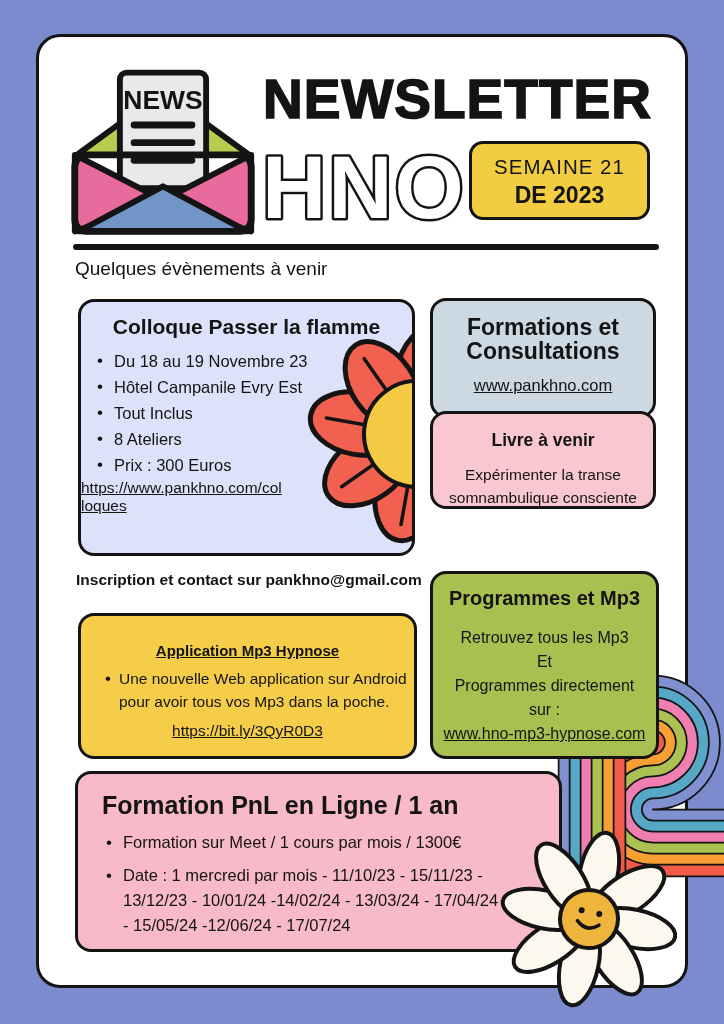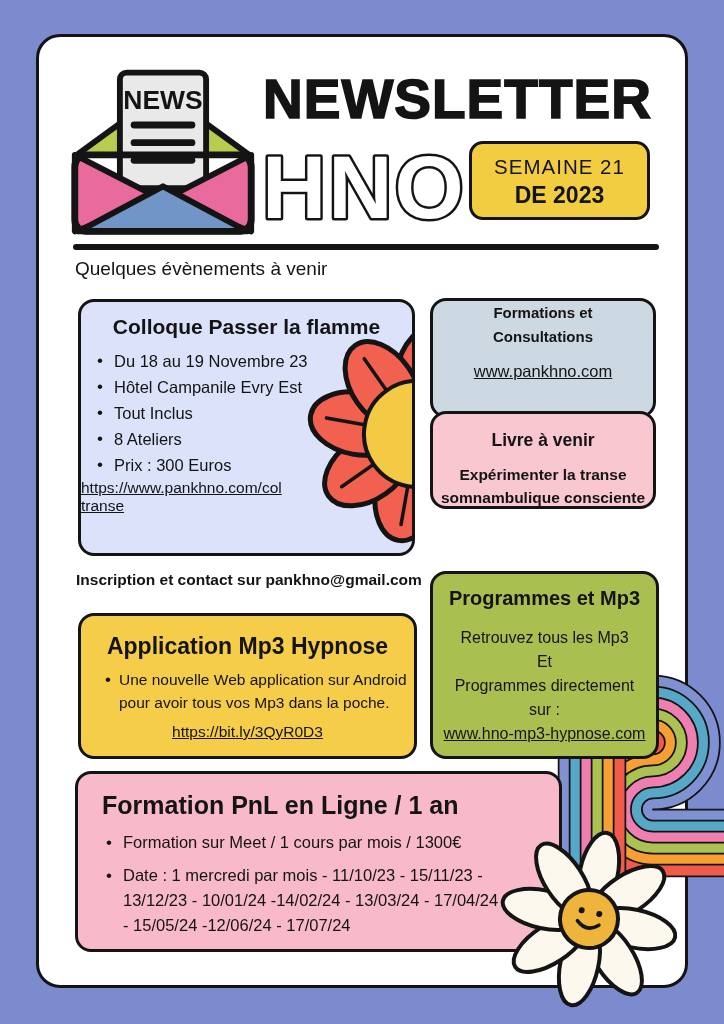--- a/index.html
+++ b/index.html
@@ -26,36 +26,36 @@
   .card-colloque .card-title{font-size:21px;font-weight:800;text-align:center;margin-top:13px;}
   .bullets{list-style:none;margin:9px 0 0 6px;padding:0;position:relative;z-index:2;}
   .bullets li{position:relative;padding-left:27px;font-size:16.5px;line-height:26px;}
   .bullets li::before{content:"•";position:absolute;left:10px;font-size:17px;}
   .li-centered{text-align:center;padding-right:40px;}
   .link{font-size:15.5px;text-decoration:underline;color:#141414;display:block;position:relative;z-index:2;}
   .colloque-link1{margin-top:1px;}
   .flower-svg{position:absolute;right:-115px;top:22px;z-index:1;}
 
   .card-formations{left:391px;top:261px;width:226px;height:120px;background:#ccd9e3;border-radius:16px;text-align:center;}
-  .card-formations .card-title{font-size:15px;font-weight:800;line-height:24px;}
+  .card-formations .card-title{font-size:23px;font-weight:800;line-height:24px;margin-top:14px;}
   .card-formations .link{font-size:16.5px;margin-top:13px;}
 
   .card-livre{left:391px;top:374px;width:226px;height:98px;background:#f9c7d0;border-radius:16px;text-align:center;}
   .card-livre .card-title{font-size:17.5px;font-weight:800;margin-top:16px;}
-  .card-livre .card-body{font-size:15.5px;line-height:23px;margin-top:12px;padding:0 6px;font-weight:bold;}
+  .card-livre .card-body{font-size:15.5px;line-height:23px;margin-top:12px;padding:0 6px;}
 
   .contact-line{left:37px;top:534px;font-size:15.5px;font-weight:bold;}
 
   .card-programmes{left:391px;top:534px;width:229px;height:188px;background:#a9c051;border-radius:16px;text-align:center;}
   .card-programmes .card-title{font-size:20px;font-weight:800;margin-top:13px;}
   .card-programmes .card-body{font-size:16px;line-height:24px;margin-top:16px;}
   .card-programmes .link{font-size:16px;}
 
   .card-application{left:39px;top:576px;width:339px;height:146px;background:#f5cd49;text-align:center;}
-  .card-application .card-title{font-size:23px;font-weight:800;margin-top:17px;}
+  .card-application .card-title{font-size:15px;font-weight:800;margin-top:26px;text-decoration:underline;}
   .card-application .bullets{margin:8px 0 0 14px;text-align:left;}
   .card-application .bullets li{font-size:15.5px;line-height:23px;padding-left:24px;}
   .card-application .link{margin-top:9px;}
 
   .card-pnl{left:36px;top:734px;width:487px;height:181px;background:#f8bac8;}
   .card-pnl .card-title{font-size:25px;font-weight:800;margin:17px 0 0 24px;}
   .card-pnl .bullets{margin:10px 0 0 18px;}
   .card-pnl .bullets li{font-size:16.5px;line-height:25px;margin-top:8px;padding-right:58px;}
 
   .rainbow-svg,.daisy-svg{position:absolute;left:-36px;top:-34px;pointer-events:none;}
@@ -154,21 +154,21 @@
       </svg>
       <div class="card-title">Colloque Passer la flamme</div>
       <ul class="bullets">
         <li>Du 18 au 19 Novembre 23</li>
         <li>Hôtel Campanile Evry Est</li>
         <li>Tout Inclus</li>
         <li>8 Ateliers</li>
         <li>Prix : 300 Euros</li>
       </ul>
       <a class="link colloque-link1">https://www.pankhno.com/col</a>
-      <a class="link">transe</a>
+      <a class="link">loques</a>
     </div>
 
     <div class="card card-formations">
       <div class="card-title">
         <div>Formations et</div>
         <div>Consultations</div>
       </div>
       <a class="link">www.pankhno.com</a>
     </div>
 

